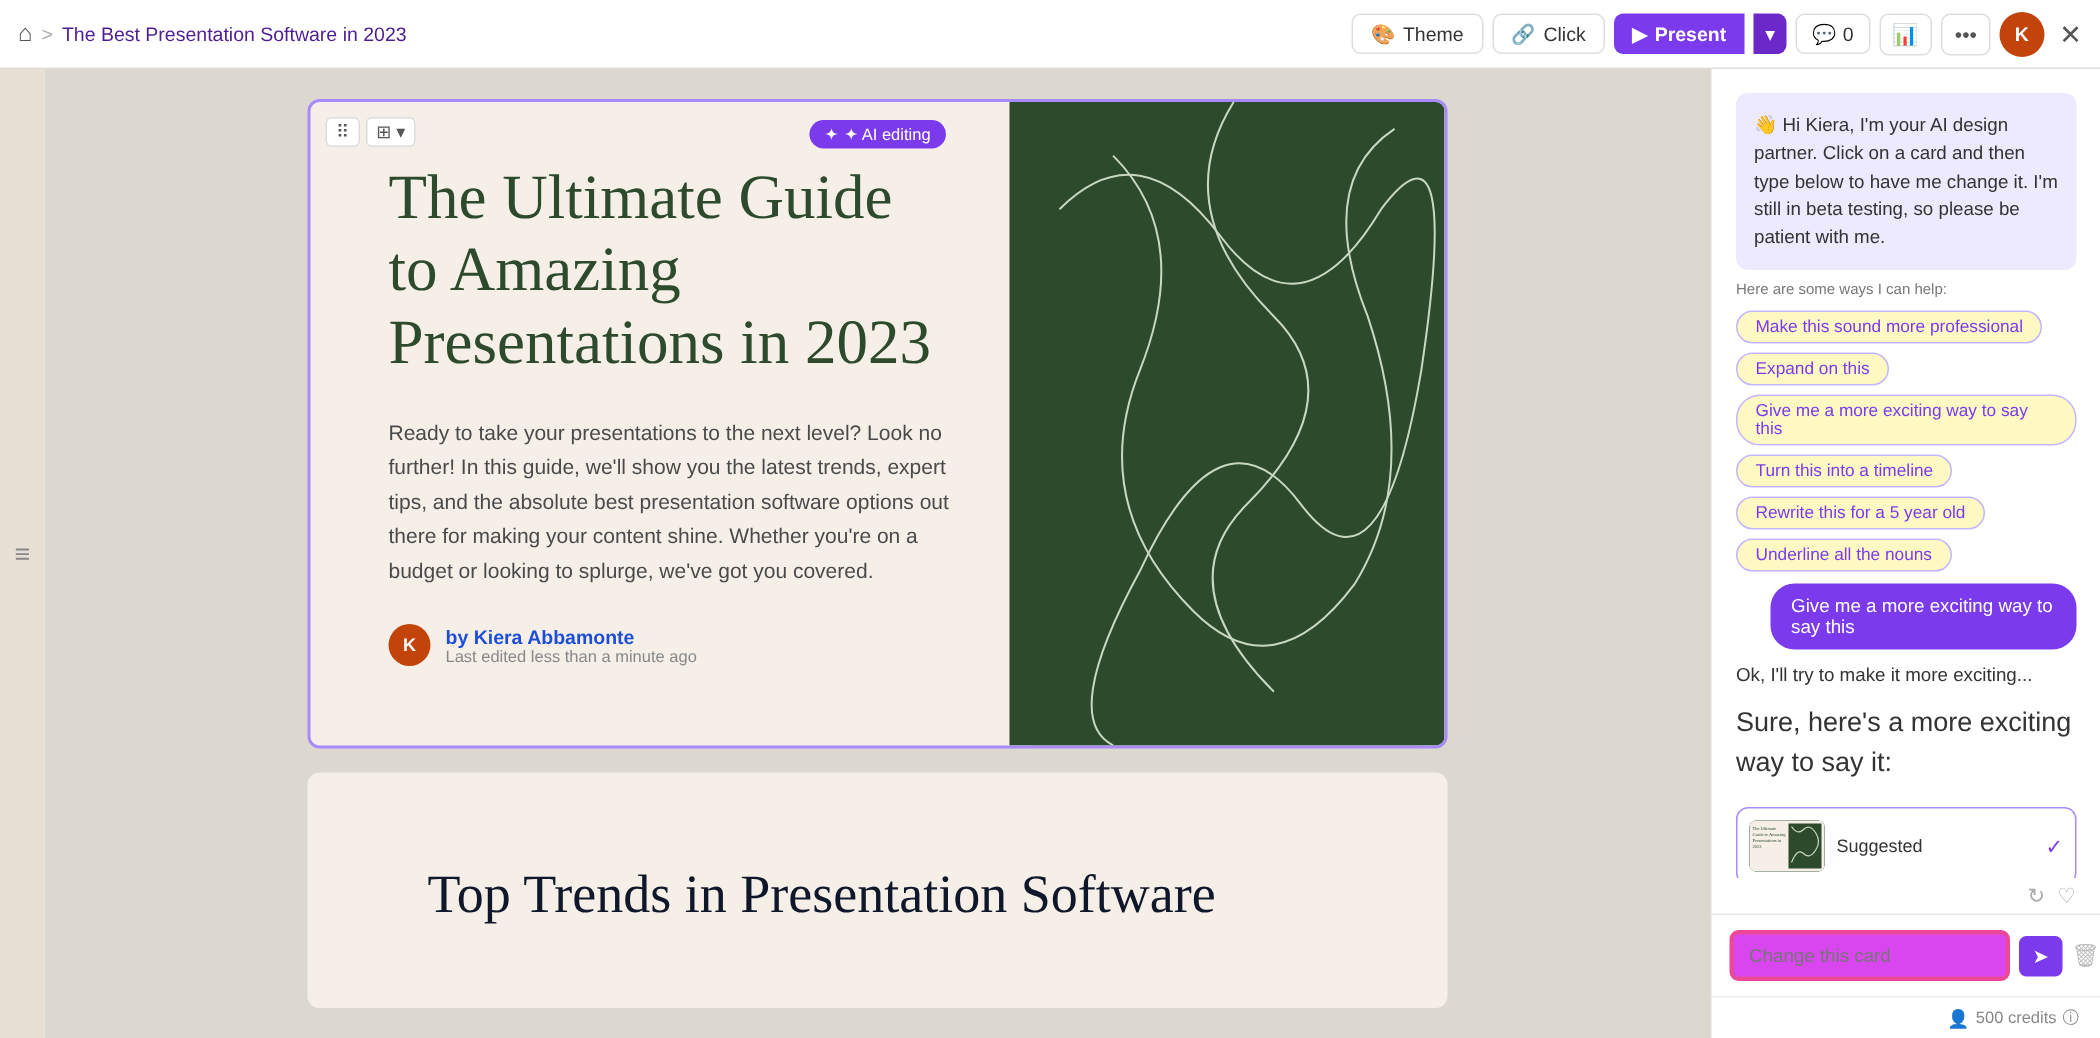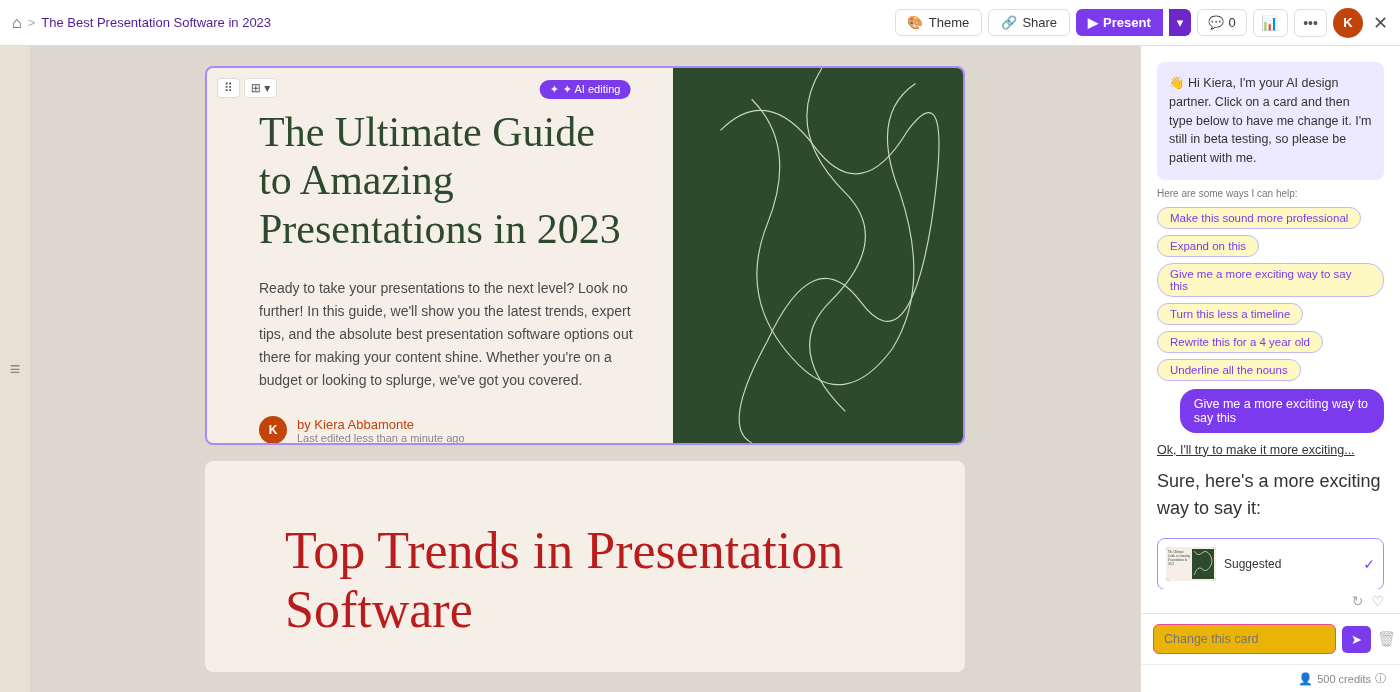--- a/index.html
+++ b/index.html
@@ -58,69 +58,69 @@
     .slide-card {
       width: 760px; background: #f5efe8; border: 2px solid #a78bfa; border-radius: 8px;
       overflow: hidden; position: relative; display: flex;
     }
     .slide-card-content { flex: 1; padding: 40px 36px 36px 52px; }
     .slide-title { font-family: Georgia, serif; font-size: 42px; color: #2d4a2d; line-height: 1.15; margin-bottom: 24px; font-weight: 400; }
     .slide-body { font-size: 14px; color: #4a4a4a; line-height: 1.65; margin-bottom: 24px; }
     .slide-author { display: flex; align-items: center; gap: 10px; }
     .author-avatar { width: 28px; height: 28px; border-radius: 50%; background: #c2440a; color: #fff; display: flex; align-items: center; justify-content: center; font-size: 12px; font-weight: 700; }
     .author-info { display: flex; flex-direction: column; }
-    .author-name { font-size: 13px; font-weight: 400; color: #c2410c; }
+    .author-name { font-size: 13px; font-weight: 700; color: #1d4ed8; }
     .author-time { font-size: 11px; color: #888; }
     .slide-card-image { width: 290px; background: #2d4a2d; position: relative; flex-shrink: 0; }
     .slide-card-image svg { width: 100%; height: 100%; }
     .ai-badge {
       position: absolute; top: 12px; left: 50%; transform: translateX(-50%);
       background: #7c3aed; color: #fff; font-size: 11px; padding: 3px 10px;
       border-radius: 12px; display: flex; align-items: center; gap: 4px; white-space: nowrap;
     }
     .card-toolbar { position: absolute; top: 10px; left: 10px; display: flex; gap: 4px; }
     .card-toolbar-btn { background: #fff; border: 1px solid #ddd; border-radius: 4px; padding: 2px 6px; font-size: 12px; color: #555; cursor: pointer; display: flex; align-items: center; gap: 2px; }
 
     
     .slide-card-2 { width: 760px; background: #f5efe8; border-radius: 8px; overflow: hidden; padding: 60px 80px; }
-    .slide-2-title { font-family: Georgia, serif; font-size: 52px; color: #b91c1c; font-weight: 400; }
+    .slide-2-title { font-family: Georgia, serif; font-size: 36px; color: #0f172a; font-weight: 400; }
 
     
     .right-panel { width: 260px; background: #fff; border-left: 1px solid #e0ddd8; display: flex; flex-direction: column; flex-shrink: 0; }
     .chat-messages { flex: 1; padding: 16px; overflow-y: auto; display: flex; flex-direction: column; gap: 8px; }
     .ai-greeting { background: #ede9fe; border-radius: 8px; padding: 12px; font-size: 12.5px; color: #333; line-height: 1.5; }
     .suggestions-label { font-size: 10px; color: #777; }
     .suggestions { display: flex; flex-direction: column; gap: 6px; }
     .suggestion-chip {
       border: 1px solid #c4b5fd; color: #7c3aed; background: #fef9c3;
       border-radius: 16px; padding: 4px 12px; font-size: 11.5px; cursor: pointer;
       text-align: left; display: inline-block; width: fit-content;
     }
     .user-message { background: #7c3aed; color: #fff; border-radius: 16px; padding: 8px 14px; font-size: 12.5px; align-self: flex-end; max-width: 90%; }
-    .ai-response { font-size: 12.5px; color: #333; line-height: 1.5; text-decoration: underline; }
+    .ai-response { font-size: 12.5px; color: #333; line-height: 1.5; }
     .ai-response-title { font-size: 18px; color: #333; line-height: 1.5; margin-bottom: 8px; }
 
     
     .version-cards { display: flex; flex-direction: column; gap: 8px; }
     .version-card { border: 1px solid #14532d; border-radius: 8px; padding: 8px; display: flex; align-items: center; gap: 8px; cursor: pointer; }
     .version-card.selected { border-color: #a78bfa; }
     .version-thumb { width: 50px; height: 34px; background: #2d4a2d; border-radius: 4px; flex-shrink: 0; position: relative; overflow: hidden; }
     .version-thumb-inner { width: 100%; height: 100%; }
     .version-label { font-size: 12px; color: #333; flex: 1; }
     .version-check { color: #7c3aed; font-size: 14px; }
 
     
     .feedback-row { display: flex; justify-content: flex-end; gap: 8px; padding: 4px 16px; }
     .feedback-btn { background: none; border: none; color: #aaa; cursor: pointer; font-size: 14px; }
 
     
     .chat-input-area { padding: 10px 12px; border-top: 1px solid #e8e5e0; display: flex; align-items: center; gap: 6px; }
     .chat-input {
-      flex: 1; border: 1px solid #ec4899; border-radius: 6px; padding: 7px 10px;
-      font-size: 12.5px; color: #333; outline: none; background: #eab308;
+      flex: 1; border: 3px solid #ec4899; border-radius: 6px; padding: 7px 10px;
+      font-size: 12.5px; color: #333; outline: none; background: #d946ef;
     }
     .chat-send { background: #7c3aed; color: #fff; border: none; border-radius: 5px; padding: 6px 9px; cursor: pointer; font-size: 13px; }
     .chat-delete { background: none; border: none; color: #bbb; cursor: pointer; font-size: 15px; }
     .credits-bar { padding: 6px 14px; display: flex; align-items: center; justify-content: flex-end; gap: 4px; font-size: 11px; color: #888; border-top: 1px solid #f0ece8; }
     .credits-icon { font-size: 12px; }
   </style>
 </head>
 <body>
 
 <div class="topbar">
@@ -129,21 +129,21 @@
     <span class="breadcrumb-sep">&gt;</span>
     <span class="breadcrumb-title">The Best Presentation Software in 2023</span>
   </div>
   <div class="topbar-actions">
     <button class="btn-theme">
       <span>🎨</span>
       <span>Theme</span>
     </button>
     <button class="btn-share">
       <span>🔗</span>
-      <span>Share</span>
+      <span>Click</span>
     </button>
     <button class="btn-present">
       <span>▶</span>
       <span>Present</span>
     </button>
     <button class="btn-present-caret">▾</button>
     <button class="btn-comments">
       <span>💬</span>
       <span>0</span>
     </button>
@@ -204,22 +204,22 @@
       <div class="ai-greeting">
         <span>👋 Hi Kiera, I'm your AI design partner. Click on a card and then type below to have me change it. I'm still in beta testing, so please be patient with me.</span>
       </div>
 
       <div class="suggestions-label">Here are some ways I can help:</div>
 
       <div class="suggestions">
         <button class="suggestion-chip">Make this sound more professional</button>
         <button class="suggestion-chip">Expand on this</button>
         <button class="suggestion-chip">Give me a more exciting way to say this</button>
-        <button class="suggestion-chip">Turn this less a timeline</button>
-        <button class="suggestion-chip">Rewrite this for a 4 year old</button>
+        <button class="suggestion-chip">Turn this into a timeline</button>
+        <button class="suggestion-chip">Rewrite this for a 5 year old</button>
         <button class="suggestion-chip">Underline all the nouns</button>
       </div>
 
       <div class="user-message">Give me a more exciting way to say this</div>
 
       <div class="ai-response">Ok, I'll try to make it more exciting...</div>
       <div class="ai-response-title">Sure, here's a more exciting way to say it:</div>
 
       <div class="version-cards">
 

